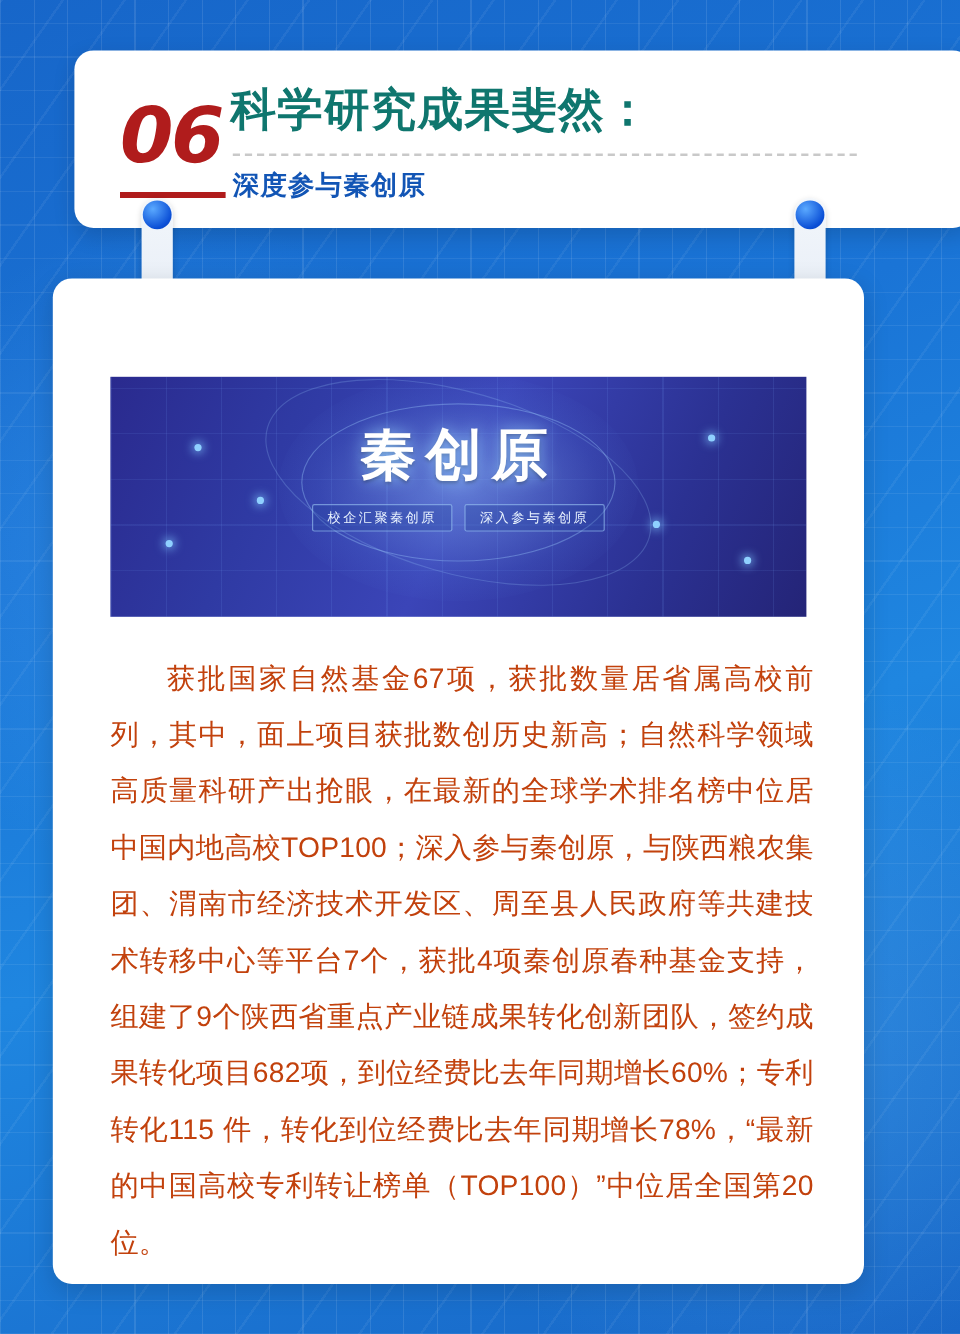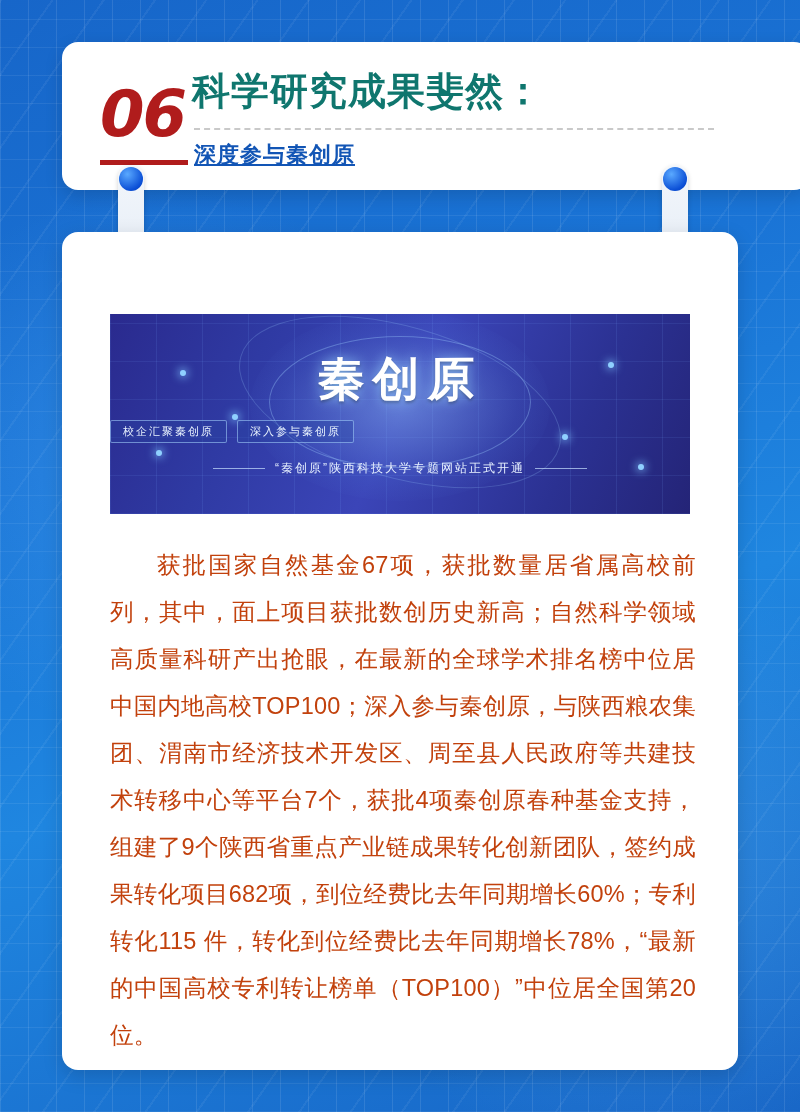--- a/index.html
+++ b/index.html
@@ -95,21 +95,20 @@
   }
   .head-sub {
     position: absolute;
     left: 132px;
     top: 98px;
     font-size: 22px;
     font-weight: bold;
     color: #1255b5;
     letter-spacing: 1px;
     white-space: nowrap;
-    text-decoration: underline;
   }
 
   
   .pin {
     position: absolute;
     width: 26px;
     height: 108px;
     border-radius: 13px;
     background: linear-gradient(180deg, #f2f6fb 0%, #e6edf6 100%);
     box-shadow: 0 2px 5px rgba(0,0,0,0.18);
@@ -123,21 +122,21 @@
     background: radial-gradient(circle at 35% 30%, #5aa9ff 0%, #0b4fd6 70%, #0740b4 100%);
   }
   .pin .cap.top { top: 2px; }
   .pin .cap.bot { bottom: 2px; }
   .pin-left { left: 118px; top: 165px; }
   .pin-right { left: 662px; top: 165px; }
 
   
   .body-card {
     position: absolute;
-    left: 62px;
+    left: 44px;
     top: 232px;
     width: 676px;
     height: 838px;
     background: #ffffff;
     border-radius: 16px;
     box-shadow: 0 6px 20px rgba(0,0,0,0.15);
   }
 
   
   .banner {
@@ -197,21 +196,21 @@
     font-weight: bold;
     color: #ffffff;
     letter-spacing: 8px;
     text-shadow: 0 0 14px rgba(150,210,255,0.85), 0 2px 3px rgba(0,0,0,0.35);
   }
   .banner-tags {
     position: absolute;
     left: 0; right: 0;
     top: 106px;
     display: flex;
-    justify-content: flex-start;
+    justify-content: center;
     gap: 10px;
     font-family: Liberation Mono, monospace;
   }
   .banner-tag {
     font-size: 11px;
     color: #eaf4ff;
     letter-spacing: 2px;
     padding: 3px 12px;
     border: 1px solid rgba(170,215,255,0.55);
     border-radius: 2px;
@@ -288,19 +287,16 @@
     <div class="dot" style="left:46px; top:136px;"></div>
     <div class="dot" style="left:498px; top:48px;"></div>
     <div class="dot" style="left:452px; top:120px;"></div>
     <div class="dot" style="left:528px; top:150px;"></div>
 
     <div class="banner-title">秦创原</div>
     <div class="banner-tags">
       <span class="banner-tag">校企汇聚秦创原</span>
       <span class="banner-tag">深入参与秦创原</span>
     </div>
-    <div class="banner-foot">
-      <span class="line"></span><span>“秦创原”陕西科技大学专题网站正式开通</span><span class="line"></span>
-    </div>
   </div>
 
   <div class="paragraph">获批国家自然基金67项，获批数量居省属高校前列，其中，面上项目获批数创历史新高；自然科学领域高质量科研产出抢眼，在最新的全球学术排名榜中位居中国内地高校TOP100；深入参与秦创原，与陕西粮农集团、渭南市经济技术开发区、周至县人民政府等共建技术转移中心等平台7个，获批4项秦创原春种基金支持，组建了9个陕西省重点产业链成果转化创新团队，签约成果转化项目682项，到位经费比去年同期增长60%；专利转化115  件，转化到位经费比去年同期增长78%，“最新的中国高校专利转让榜单（TOP100）”中位居全国第20位。</div>
 </div>
 
 </body></html>

